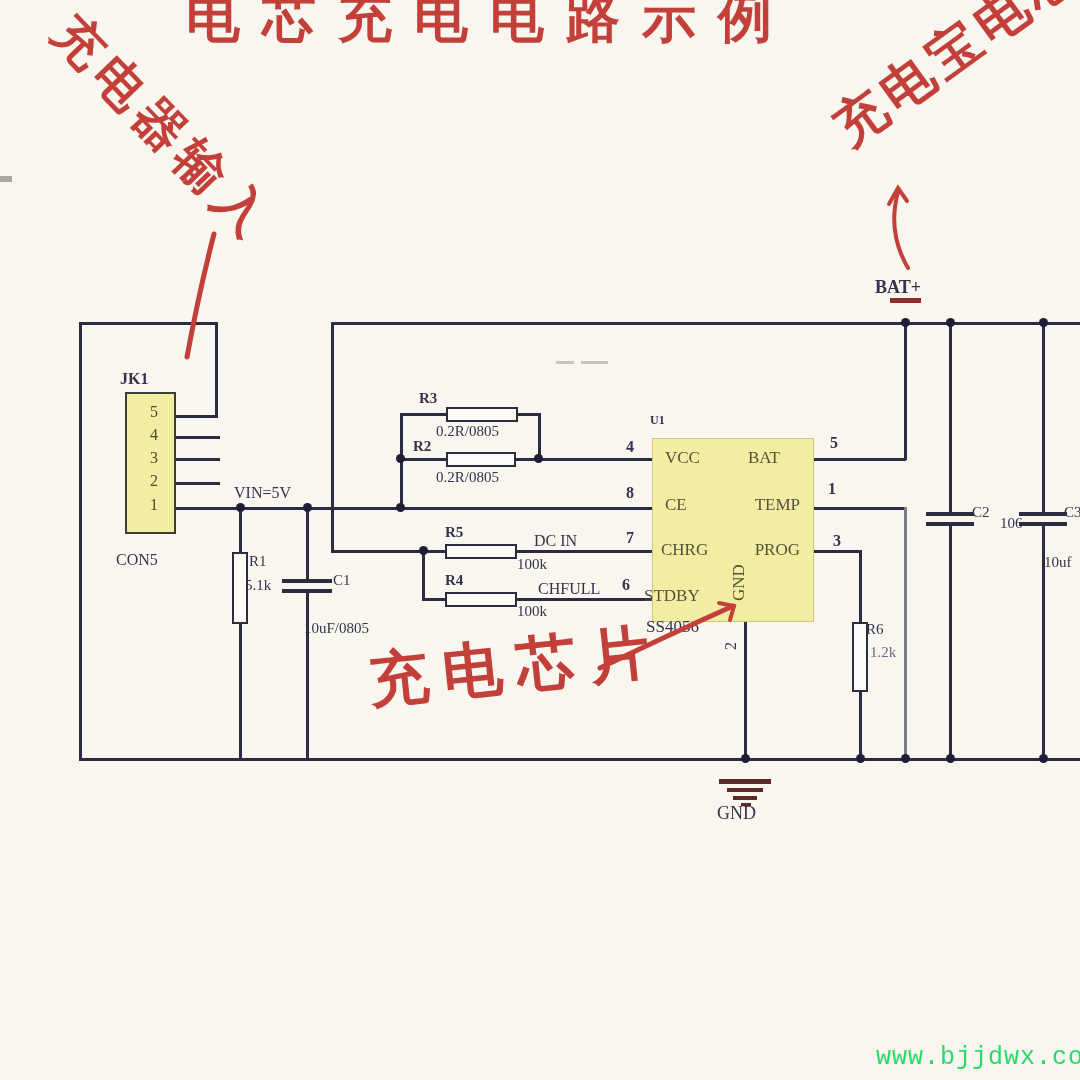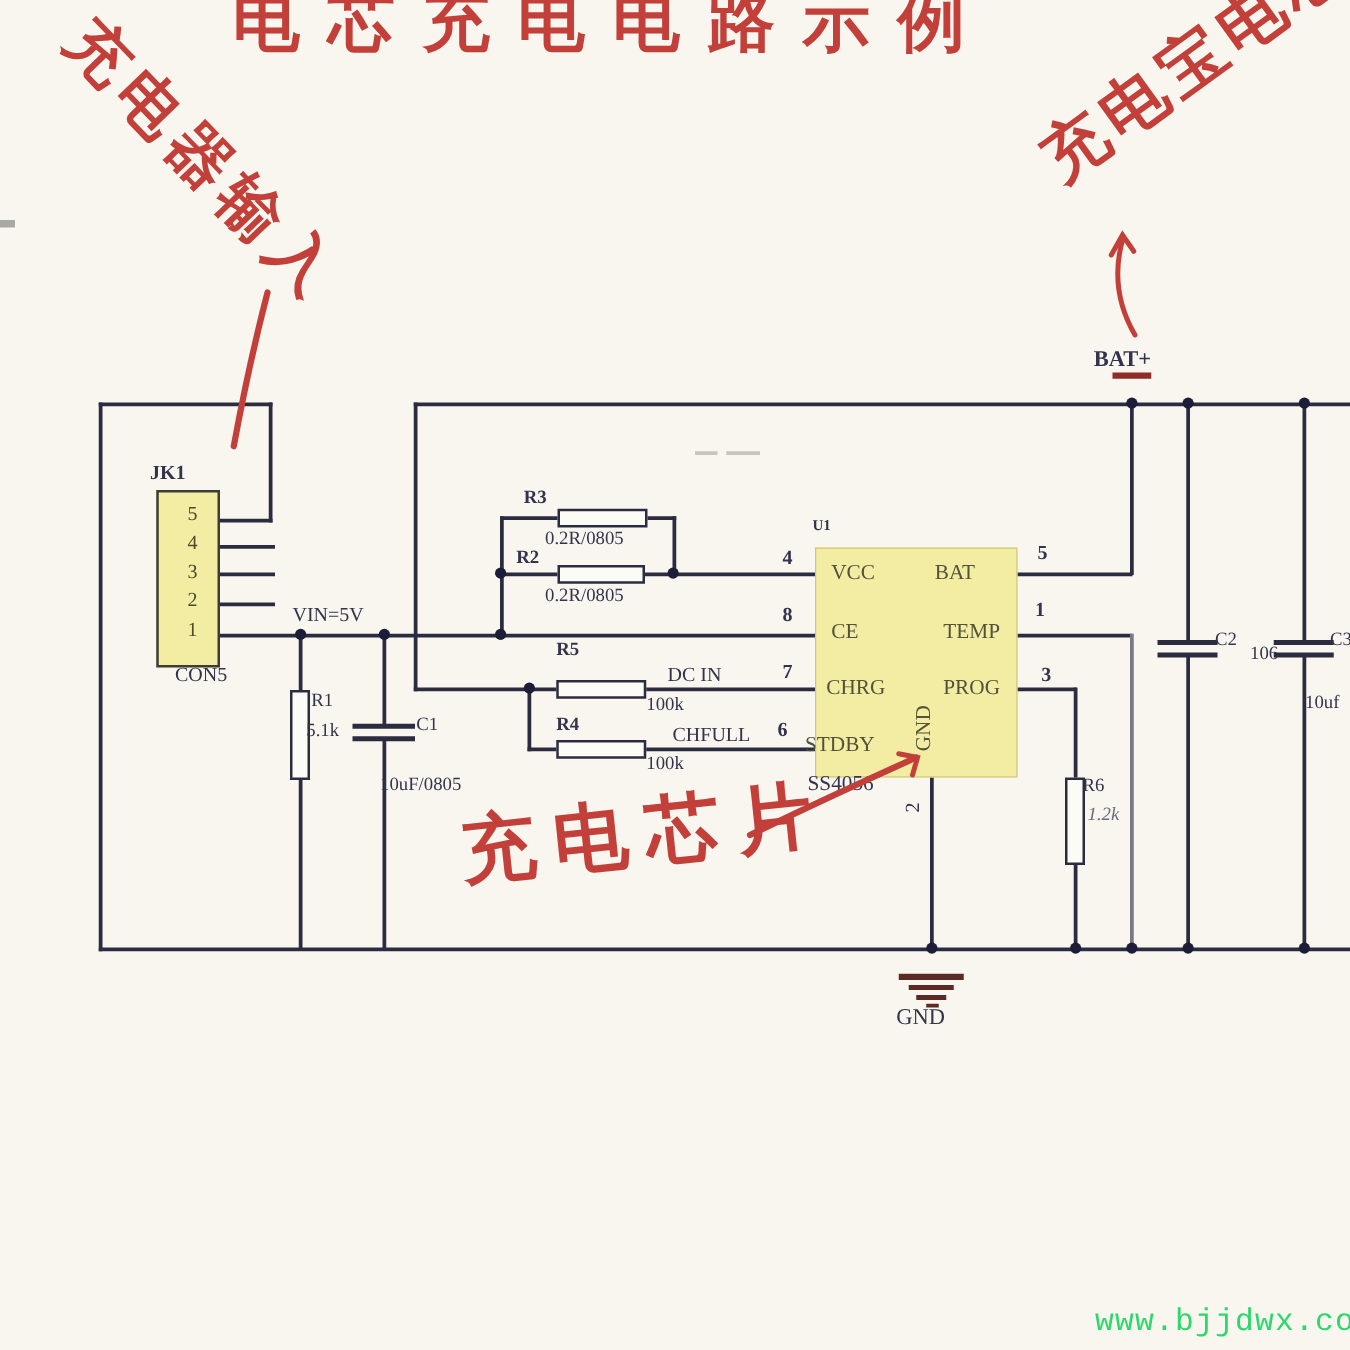--- a/index.html
+++ b/index.html
@@ -93,21 +93,21 @@
   <div class="dot" style="left:946px;top:318px;"></div>
   <div class="dot" style="left:1039px;top:318px;"></div>
   <div class="dot" style="left:741px;top:754px;"></div>
   <div class="dot" style="left:856px;top:754px;"></div>
   <div class="dot" style="left:901px;top:754px;"></div>
   <div class="dot" style="left:946px;top:754px;"></div>
   <div class="dot" style="left:1039px;top:754px;"></div>
 
   <div class="ybox" style="left:125px;top:392px;width:47px;height:138px;border:2px solid #3d3d35;"></div>
   <div class="lbl pin" style="left:120px;top:370px;">JK1</div>
-  <div class="lbl" style="left:116px;top:532px;margin-left:24px;">CON5</div>
+  <div class="lbl" style="left:116px;top:551px;">CON5</div>
   <div class="lbl" style="left:134px;top:403px;width:24px;text-align:right;color:#4c4b2c;">5</div>
   <div class="lbl" style="left:134px;top:426px;width:24px;text-align:right;color:#4c4b2c;">4</div>
   <div class="lbl" style="left:134px;top:449px;width:24px;text-align:right;color:#4c4b2c;">3</div>
   <div class="lbl" style="left:134px;top:472px;width:24px;text-align:right;color:#4c4b2c;">2</div>
   <div class="lbl" style="left:134px;top:496px;width:24px;text-align:right;color:#4c4b2c;">1</div>
 
   <div class="lbl" style="left:234px;top:484px;">VIN=5V</div>
   <div class="lbl pin" style="left:875px;top:278px;font-size:18px;text-align:center;">BAT+</div>
   <div class="bar" style="left:890px;top:298px;width:31px;height:5px;background:#8f2d28;"></div>
 
@@ -120,21 +120,21 @@
   <div class="lbl sm" style="left:304px;top:620px;">10uF/0805</div>
 
   <div class="rbody" style="left:446px;top:407px;width:68px;height:11px;"></div>
   <div class="lbl sm pin" style="left:419px;top:390px;">R3</div>
   <div class="lbl sm" style="left:436px;top:423px;">0.2R/0805</div>
   <div class="rbody" style="left:446px;top:452px;width:66px;height:11px;"></div>
   <div class="lbl sm pin" style="left:413px;top:438px;">R2</div>
   <div class="lbl sm" style="left:436px;top:469px;">0.2R/0805</div>
 
   <div class="rbody" style="left:445px;top:544px;width:68px;height:11px;"></div>
-  <div class="lbl sm pin" style="left:445px;top:512px;">R5</div>
+  <div class="lbl sm pin" style="left:445px;top:524px;">R5</div>
   <div class="lbl sm" style="left:517px;top:556px;">100k</div>
   <div class="rbody" style="left:445px;top:592px;width:68px;height:11px;"></div>
   <div class="lbl sm pin" style="left:445px;top:572px;">R4</div>
   <div class="lbl sm" style="left:517px;top:603px;">100k</div>
   <div class="lbl" style="left:534px;top:532px;">DC IN</div>
   <div class="lbl" style="left:538px;top:580px;">CHFULL</div>
 
   <div class="ybox" style="left:652px;top:438px;width:160px;height:182px;"></div>
   <div class="lbl pin" style="left:650px;top:414px;font-size:12px;">U1</div>
   <div class="lbl inlbl" style="left:665px;top:449px;">VCC</div>
@@ -151,21 +151,21 @@
   <div class="lbl pin" style="left:626px;top:484px;">8</div>
   <div class="lbl pin" style="left:626px;top:529px;">7</div>
   <div class="lbl pin" style="left:622px;top:576px;">6</div>
   <div class="lbl pin" style="left:830px;top:434px;">5</div>
   <div class="lbl pin" style="left:828px;top:480px;">1</div>
   <div class="lbl pin" style="left:833px;top:532px;">3</div>
   <div class="lbl rot" style="left:722px;top:650px;transform:rotate(-90deg);">2</div>
 
   <div class="rbody" style="left:852px;top:622px;width:12px;height:66px;"></div>
   <div class="lbl sm" style="left:866px;top:621px;">R6</div>
-  <div class="lbl sm" style="left:870px;top:644px;color:#6a6a80;font-style:italic;">1.2k</div>
+  <div class="lbl sm" style="left:870px;top:644px;color:#6a6a80;">1.2k</div>
 
   <div class="plate" style="left:926px;top:512px;width:48px;"></div>
   <div class="plate" style="left:926px;top:522px;width:48px;"></div>
   <div class="lbl sm" style="left:972px;top:504px;">C2</div>
   <div class="lbl sm" style="left:970px;top:515px;margin-left:30px;">106</div>
   <div class="plate" style="left:1019px;top:512px;width:48px;"></div>
   <div class="plate" style="left:1019px;top:522px;width:48px;"></div>
   <div class="lbl sm" style="left:1064px;top:504px;">C3</div>
   <div class="lbl sm" style="left:1044px;top:554px;">10uf</div>
 

